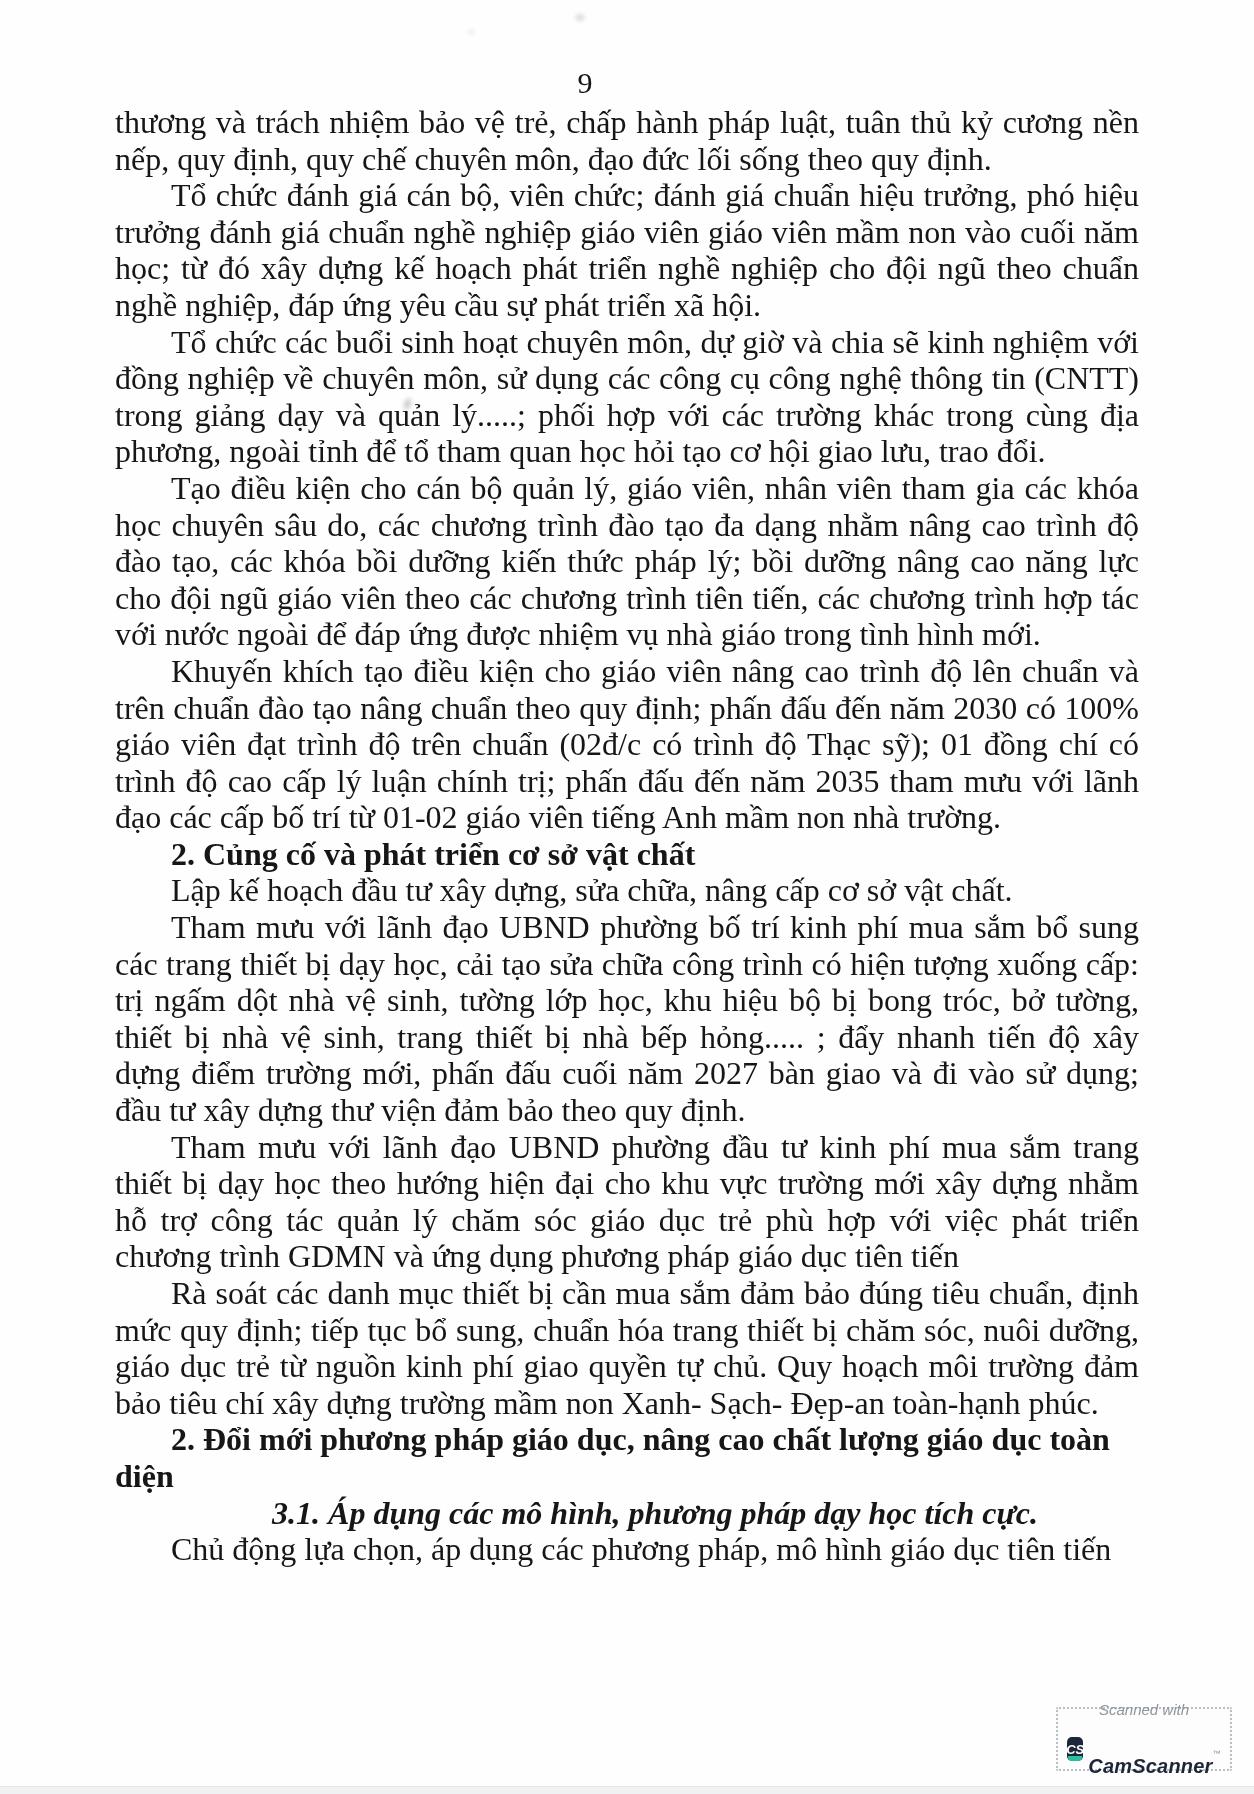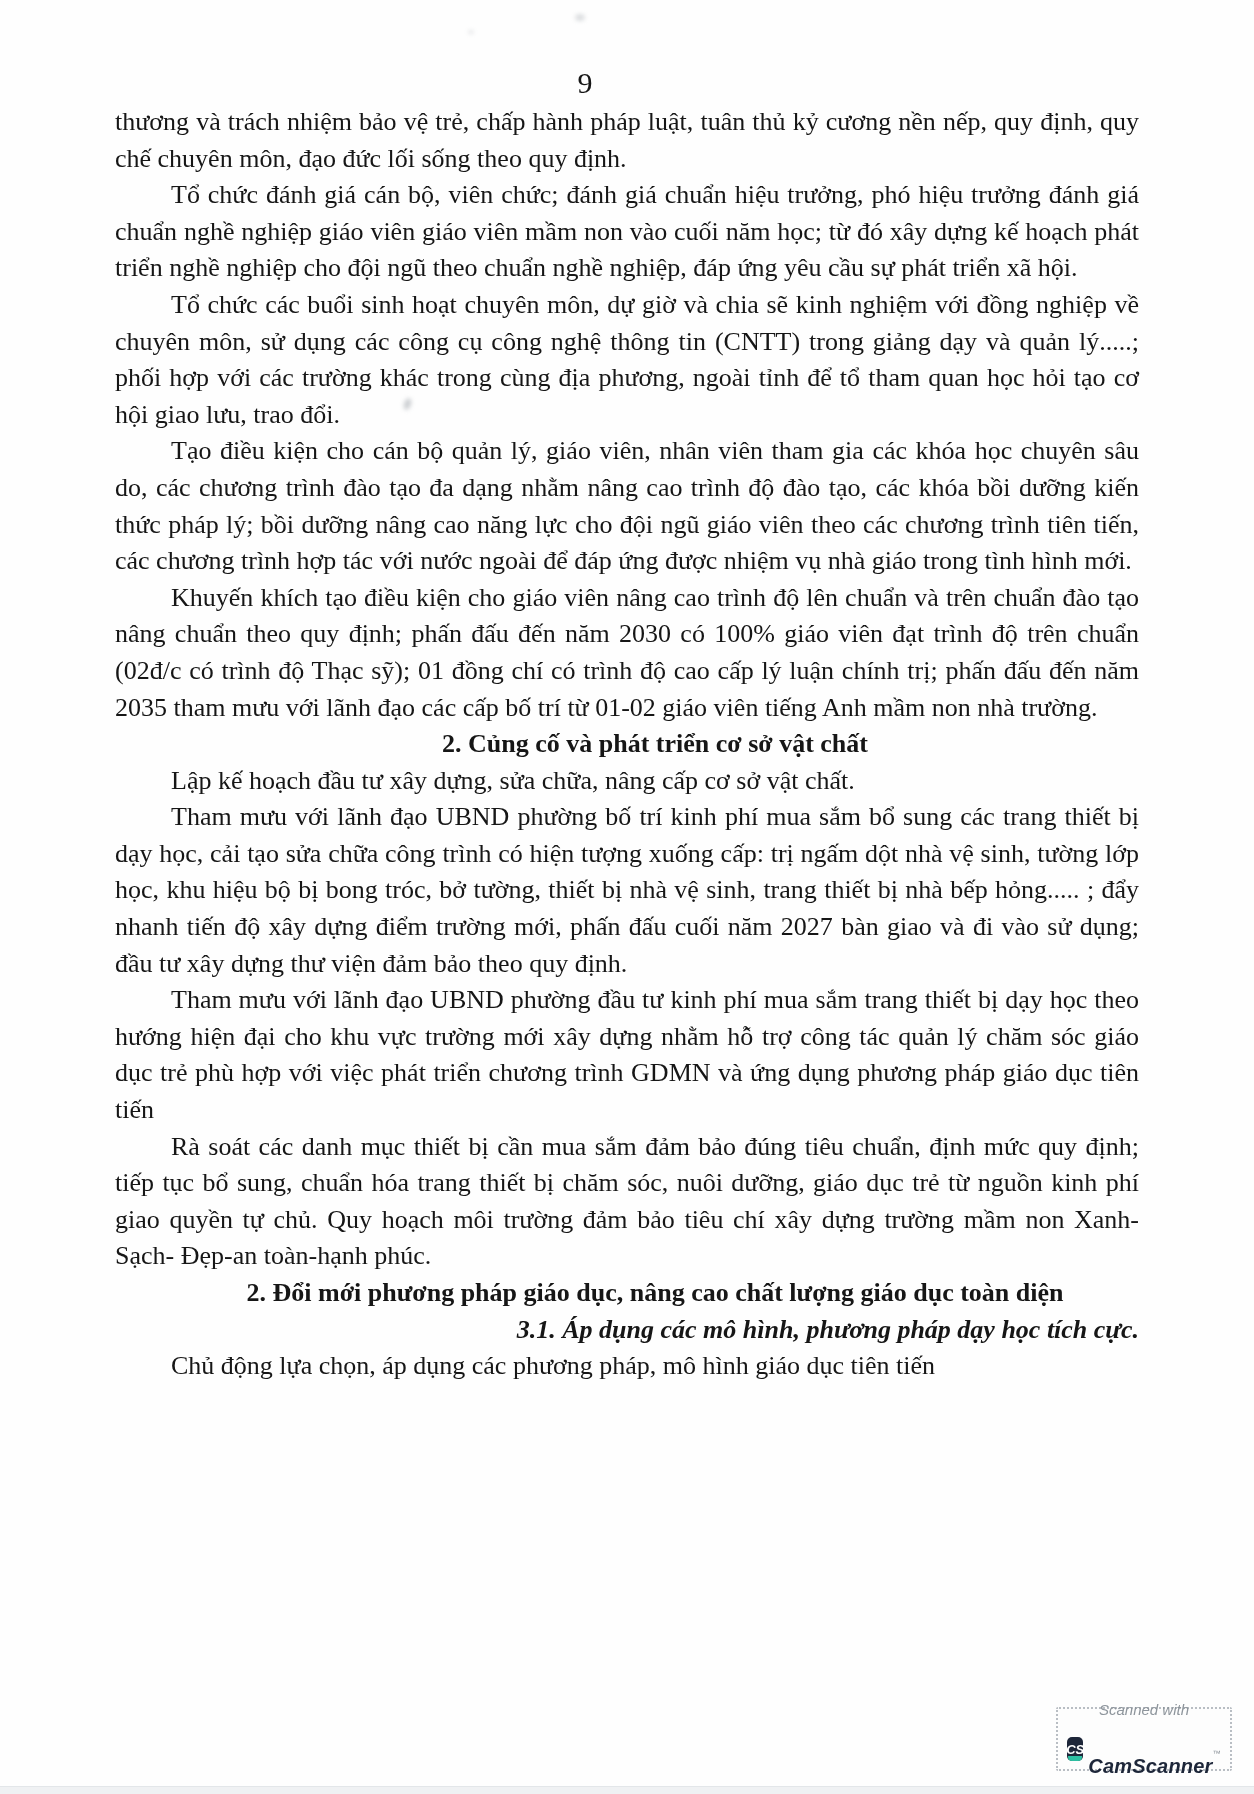--- a/index.html
+++ b/index.html
@@ -23,39 +23,39 @@
     width: 1170px;
     text-align: center;
     font-size: 30px;
     line-height: 34px;
   }
   .text-block {
     position: absolute;
     top: 104px;
     left: 115px;
     width: 1024px;
-    font-size: 26px;
+    font-size: 32px;
     line-height: 36.6px;
     text-align: justify;
   }
   .text-block p {
     margin: 0;
     text-indent: 56px;
   }
   .text-block p.continuation {
     text-indent: 0;
   }
   .text-block p.heading {
     font-weight: bold;
-    text-align: center;
+    text-align: left;
   }
   .text-block p.heading-italic {
     font-weight: bold;
     font-style: italic;
-    text-align: right;
+    text-align: center;
   }
   
   .smudge {
     position: absolute;
     border-radius: 50%;
     background: #9aa0a6;
     filter: blur(2px);
   }
   .smudge.s1 { left: 575px; top: 14px; width: 10px; height: 7px; opacity: 0.35; }
   .smudge.s2 { left: 468px; top: 30px; width: 6px; height: 4px; opacity: 0.25; }

